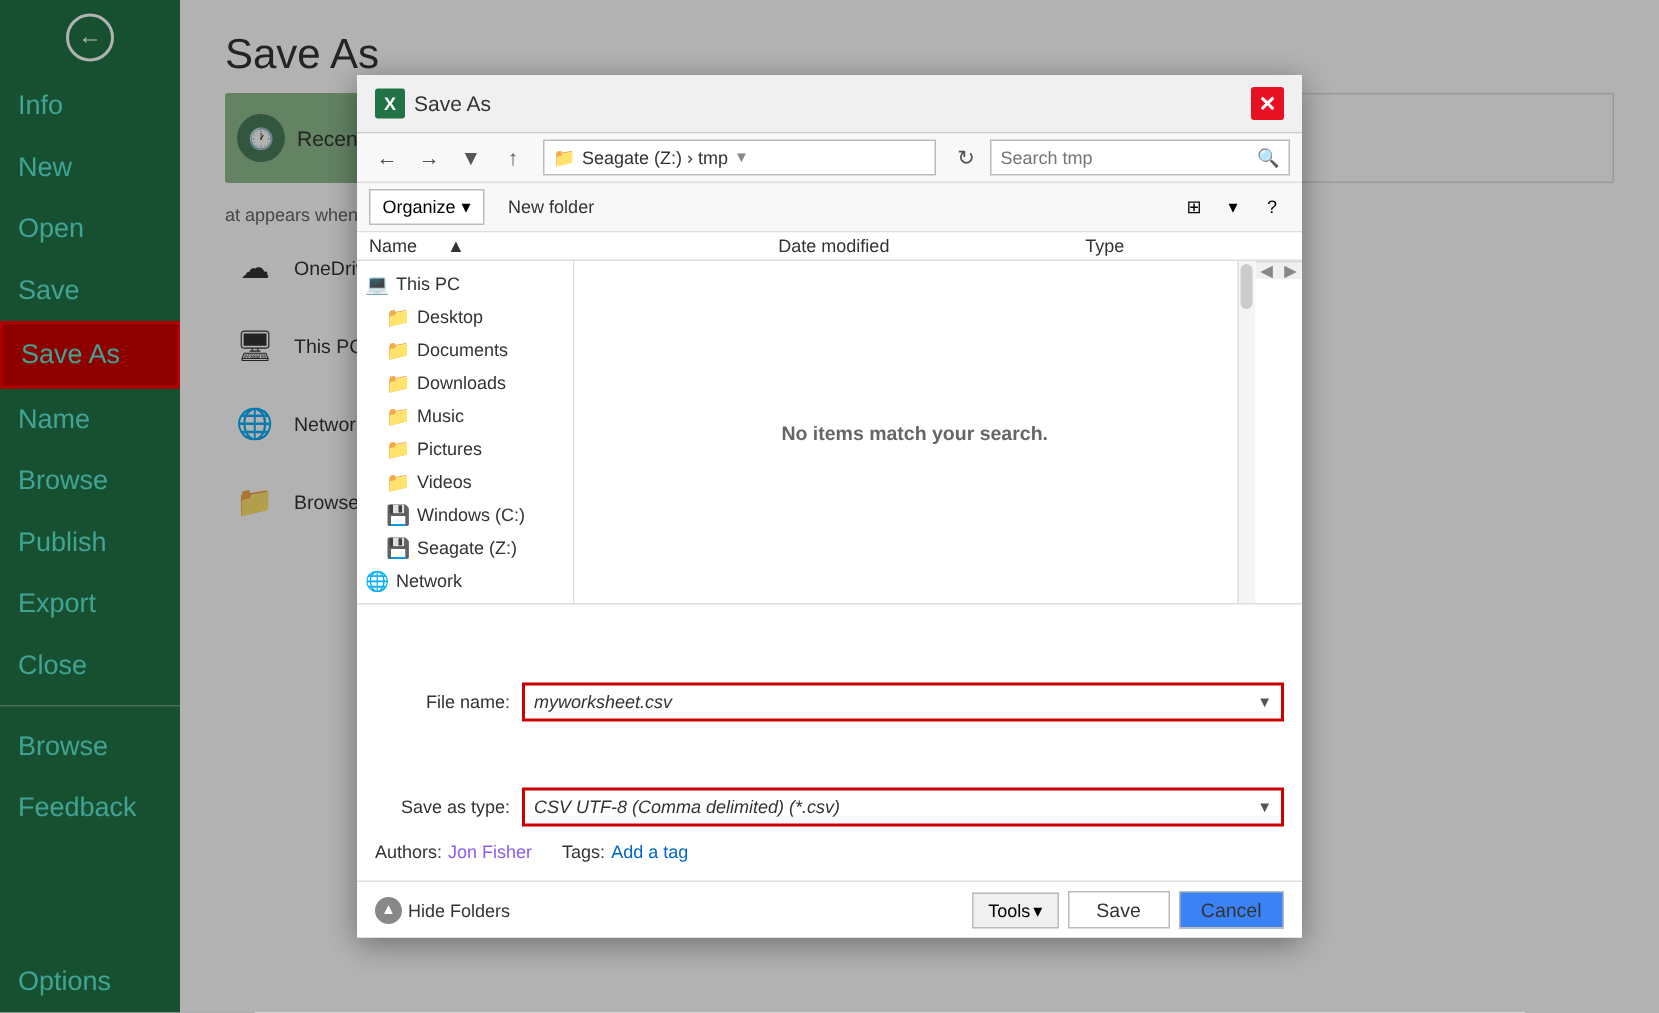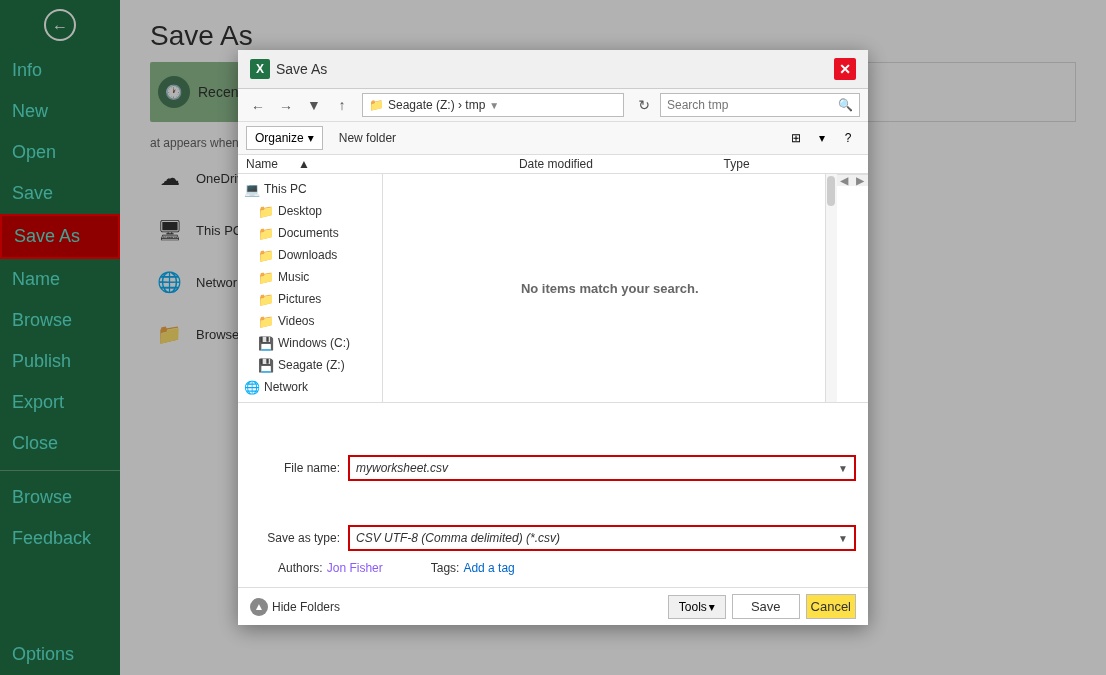--- a/index.html
+++ b/index.html
@@ -203,21 +203,21 @@
     }
     .form-label { width: 90px; text-align: right; font-size: 12px; color: #333; flex-shrink: 0; }
     .form-input {
       flex: 1; height: 26px; border: 2px solid #cc0000; padding: 0 6px;
       font-size: 12px; color: #333; display: flex; align-items: center; justify-content: space-between;
       background: white; cursor: pointer; font-style: italic;
     }
     .form-input.no-border { border: 2px solid #cc0000; }
     .form-select-arrow { font-size: 10px; color: #555; }
     .form-meta { display: flex; gap: 20px; padding: 4px 0; font-size: 12px; }
-    .form-meta-item { display: flex; align-items: flex-end; gap: 4px; color: #333; margin-left: 28px; }
+    .form-meta-item { display: flex; align-items: flex-end; gap: 4px; color: #333; }
     .form-meta-value { color: #8b5cf6; cursor: pointer; }
     .form-meta-link { color: #0066cc; cursor: pointer; }
 
     
     .bottom-buttons {
       display: flex; align-items: center; justify-content: space-between;
       padding: 6px 12px; border-top: 1px solid #ddd; background: white;
     }
     .hide-folders-btn {
       display: flex; align-items: center; gap: 4px;
@@ -227,21 +227,21 @@
     .btn-group { display: flex; gap: 6px; align-items: center; }
     .tools-btn {
       padding: 4px 10px; background: #f0f0f0; border: 1px solid #bbb;
       cursor: pointer; font-size: 12px; display: flex; gap: 2px;
     }
     .save-btn {
       padding: 4px 18px; background: white; border: 1px solid #bbb;
       cursor: pointer; font-size: 13px; color: #333;
     }
     .cancel-btn {
-      padding: 4px 4px; background: #fde047; border: 1px solid #bbb;
+      padding: 4px 14px; background: #3b82f6; border: 1px solid #bbb;
       cursor: pointer; font-size: 13px; color: #333;
     }
   </style>
 </head>
 <body>
 
 <div class="sidebar">
   <div class="sidebar-back">
     <div class="back-circle">←</div>
   </div>

